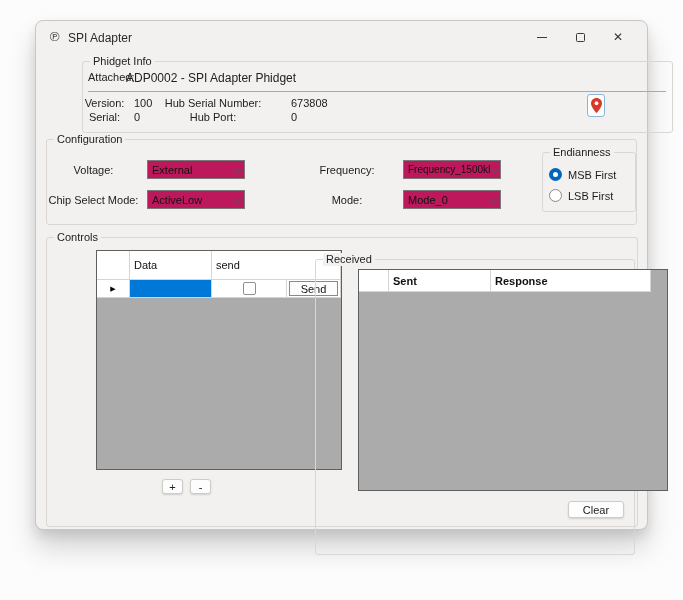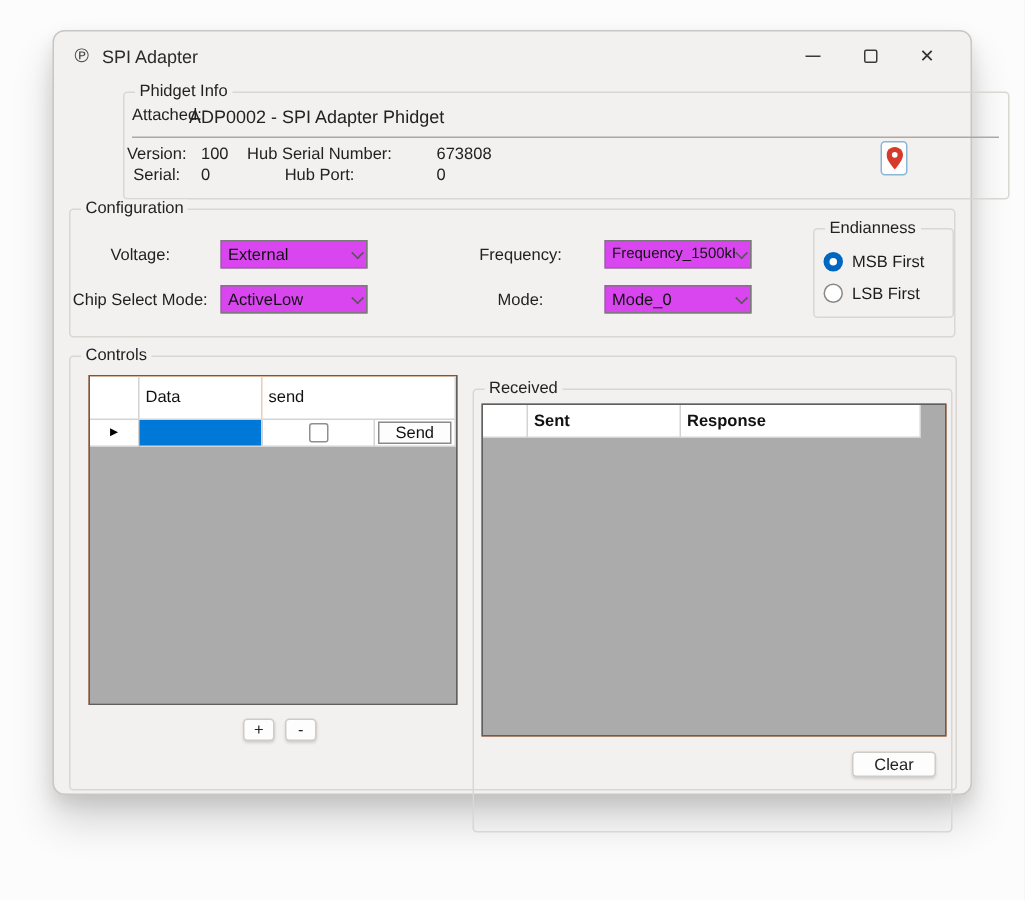--- a/index.html
+++ b/index.html
@@ -29,31 +29,31 @@
   .max-glyph { width:9px; height:9px; border:1.3px solid #3a3a3a; border-radius:1.5px; display:block; }
   .close-glyph { font-size:12px; color:#333; line-height:1; }
   
   .gb { position:absolute; border:1px solid #dad6d2; border-radius:3px; }
   .gb-label { position:absolute; top:-7px; left:7px; background:#f2f1ef; padding:0 3px; font-size:11px; color:#222; line-height:13px; }
   
   .lbl { position:absolute; white-space:nowrap; color:#222; }
   .sep { position:absolute; height:1px; background:#a9a9a9; }
   .pin-btn { position:absolute; width:18px; height:23px; background:#fdfdfd; border:1px solid #8ab6d8; border-radius:3px; display:flex; align-items:center; justify-content:center; }
   
-  .combo { position:absolute; height:19px; background:#d946ef; border:1px solid #7a7a7a; display:flex; align-items:center; padding:0 4px; }
+  .combo { position:absolute; height:19px; background:#be185d; border:1px solid #7a7a7a; display:flex; align-items:center; padding:0 4px; }
   .combo-text { flex:1; font-size:11px; color:#111; overflow:hidden; white-space:nowrap; }
   .chev { width:6px; height:6px; border-right:1.2px solid #555; border-bottom:1.2px solid #555; transform:rotate(45deg) translateY(-2px); flex:none; }
   .right-lbl { position:absolute; text-align:center; white-space:nowrap; }
   
   .radio-row { position:absolute; display:flex; align-items:center; gap:6px; }
   .radio { width:13px; height:13px; border-radius:50%; background:#fff; flex:none; }
   .radio.on  { border:4px solid #0067c0; }
   .radio.off { border:1px solid #898989; }
   
-  .grid { position:absolute; border:1px solid #5f5f5f; background:#f97316; display:flex; flex-direction:column; }
+  .grid { position:absolute; border:1px solid #5f5f5f; background:#7f1d1d; display:flex; flex-direction:column;margin-left:37px; }
   .g-row { display:flex; flex:none; }
   .g-cell { background:#fff; border-right:1px solid #d4d4d4; border-bottom:1px solid #d4d4d4; display:flex; align-items:center; padding:0 4px; overflow:hidden; }
   .g-head { font-size:11px; color:#111; line-height:12px; }
   .g-filler { flex:1; background:#ababab; }
   .sel-cell { justify-content:center; }
   .arrow { font-size:7px; color:#000; line-height:1; }
   .blue-cell { background:#0078d7; }
   .chk { width:13px; height:13px; border:1px solid #8f8f8f; border-radius:2px; background:#fff; margin:0 auto; }
   .send-btn { width:100%; height:15px; background:#fdfdfd; border:1px solid #8a8a8a; font-size:11px; display:flex; align-items:center; justify-content:center; color:#111; }
   .hdr-gray { background:#ababab; border-right:none; border-bottom:none; }

